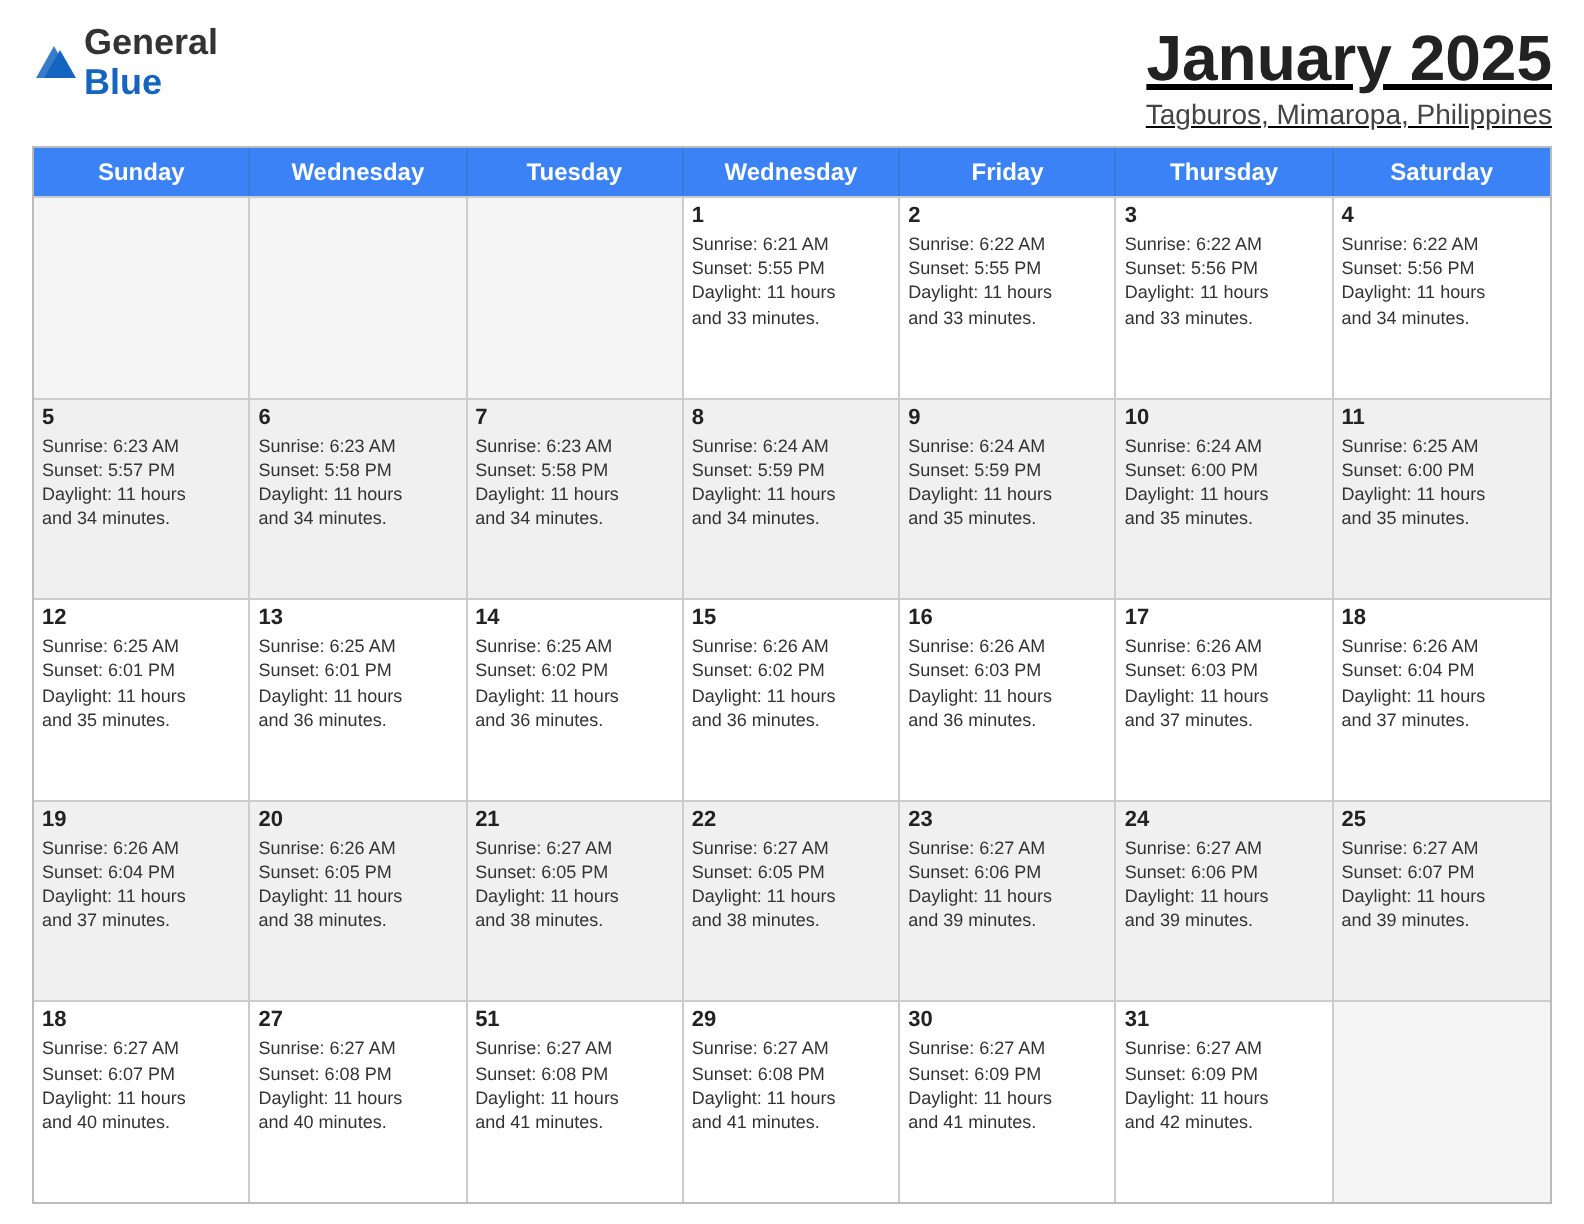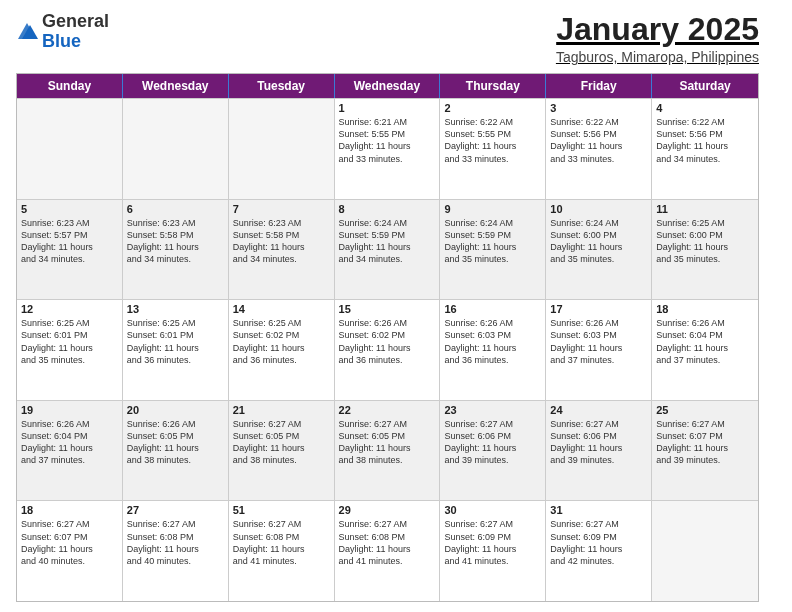--- a/index.html
+++ b/index.html
@@ -6,21 +6,21 @@
     body {
       width: 792px;
       height: 612px;
       font-family: Arial, sans-serif;
       background: #fff;
       overflow: hidden;
     }
     .page {
       width: 792px;
       height: 612px;
-      padding: 12px 33px 10px 16px;
+      padding: 12px 16px 10px 16px;
       display: flex;
       flex-direction: column;
     }
     .header {
       display: flex;
       align-items: flex-start;
       justify-content: space-between;
       margin-bottom: 8px;
     }
     .logo {
@@ -56,21 +56,21 @@
     }
     .calendar {
       flex: 1;
       display: flex;
       flex-direction: column;
       border: 1px solid #bbb;
     }
     .cal-header-row {
       display: grid;
       grid-template-columns: repeat(7, 1fr);
-      background: #701a75;
+      background: #3b82f6;
     }
     .cal-header-cell {
       color: #fff;
       font-size: 12px;
       font-weight: bold;
       text-align: center;
       padding: 5px 2px;
       border-right: 1px solid #3a7bd5;
     }
     .cal-header-cell:last-child { border-right: none; }
@@ -129,22 +129,22 @@
       <div class="calendar-subtitle">Tagburos, Mimaropa, Philippines</div>
     </div>
   </div>
 
   <div class="calendar">
     <div class="cal-header-row">
     <div class="cal-header-cell">Sunday</div>
         <div class="cal-header-cell">Wednesday</div>
         <div class="cal-header-cell">Tuesday</div>
         <div class="cal-header-cell">Wednesday</div>
+        <div class="cal-header-cell">Friday</div>
         <div class="cal-header-cell">Thursday</div>
-        <div class="cal-header-cell">Friday</div>
         <div class="cal-header-cell">Saturday</div>
       </div>
     <div class="cal-body">
     <div class="cal-row">
           <div class="cal-cell empty"></div>
           <div class="cal-cell empty"></div>
           <div class="cal-cell empty"></div>
           <div class="cal-cell">
             <div class="day-num">1</div>
             <div class="day-info" style="white-space: pre-line;">Sunrise: 6:21 AM

